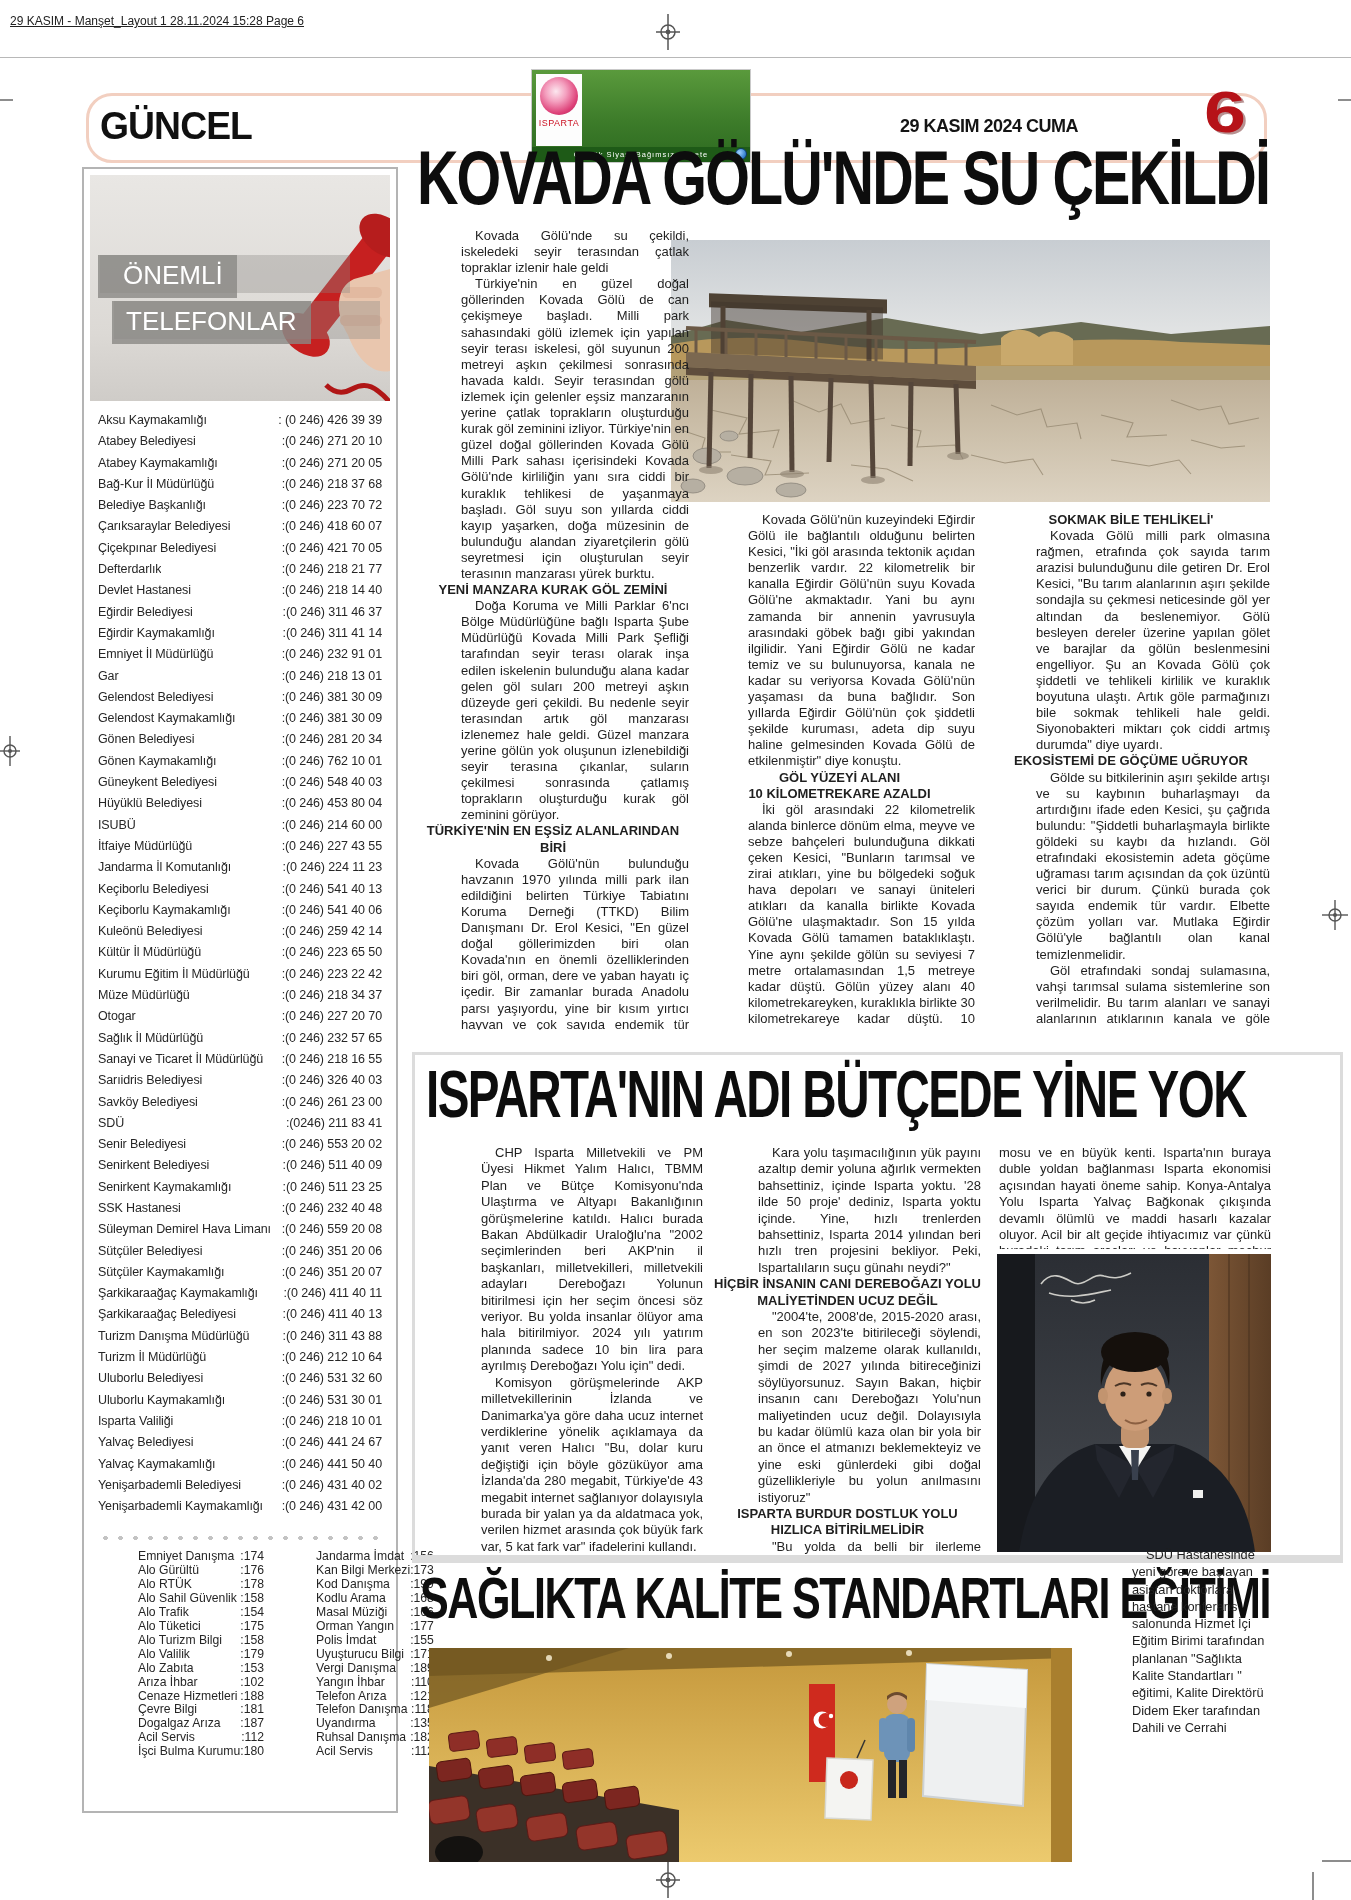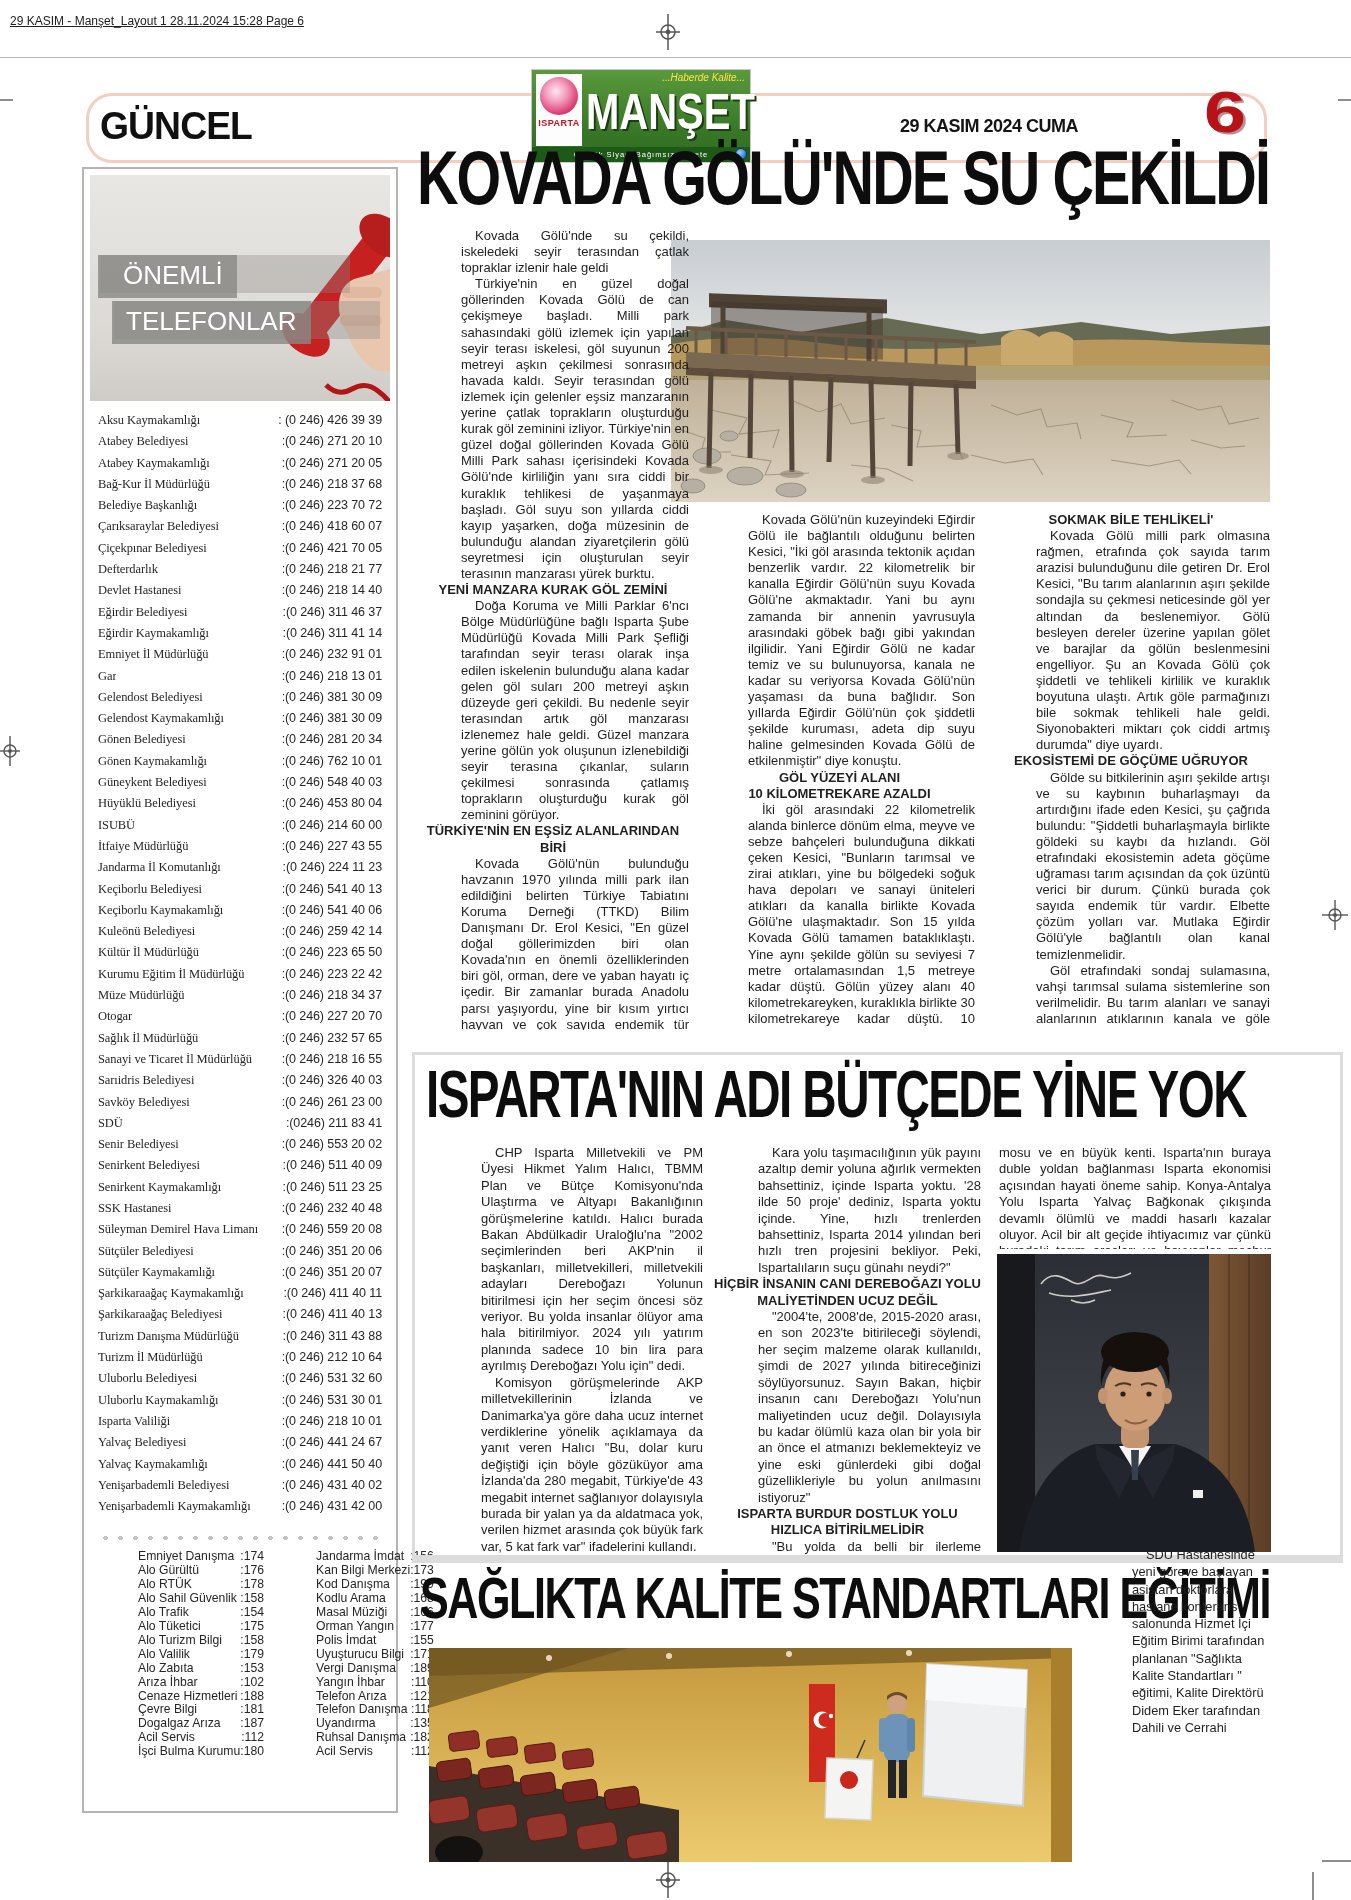--- a/index.html
+++ b/index.html
@@ -15,36 +15,36 @@
 
   
   .band { position:absolute; left:86px; top:93px; width:1181px; height:70px; border:3px solid #f2cfc0; border-radius:26px; background:#fff; }
   .guncel { position:absolute; left:100px; top:104px; font-size:40px; font-weight:bold; color:#101010; letter-spacing:-1px; white-space:nowrap; display:inline-block; }
   .issue-date { position:absolute; left:900px; top:116px; width:180px; text-align:left; font-size:18px; font-weight:bold; color:#141414; letter-spacing:-0.5px; }
   .pageno { position:absolute; left:1204px; top:84px; font-size:60px; font-weight:bold; color:#b61218; line-height:1; text-shadow:2px 2px 0 rgba(96,10,12,.45); display:inline-block; }
 
   .logo { position:absolute; left:532px; top:70px; width:218px; height:92px; background:linear-gradient(180deg,#5a9a3c 0%, #3d7c2a 55%, #2d6a20 100%); box-shadow:0 0 0 1px #c9c9c9; }
   .logo-flower-box { position:absolute; left:4px; top:4px; bottom:16px; width:46px; background:#fdfdfd; display:flex; flex-direction:column; align-items:center; justify-content:flex-start; padding-top:3px; }
   .logo-flower { width:38px; height:38px; border-radius:50%; background:radial-gradient(circle at 42% 38%, #fce7ef 0%, #f4a0bf 32%, #dd3f77 68%, #a41f4e 100%); }
-  .logo-city { font-size:9px; font-weight:bold; color:#cc1122; margin-top:3px; letter-spacing:0.5px; }
+  .logo-city { font-size:9px; font-weight:normal; color:#cc1122; margin-top:3px; letter-spacing:0.5px; }
   .logo-main { position:absolute; left:54px; right:5px; top:2px; bottom:16px; }
   .logo-tagline { font-size:10px; font-style:italic; color:#ffe34d; text-align:right; height:14px; }
   .logo-title { font-size:40px; font-weight:bold; color:#fff; line-height:1; letter-spacing:0; text-shadow:2px 2px 0 #1c3d12; transform:scaleY(1.25); transform-origin:top left; white-space:nowrap; }
   .logo-strip { position:absolute; left:0; right:0; bottom:0; height:15px; background:#1e5a17; color:#fff; font-size:7.5px; letter-spacing:1px; display:flex; align-items:center; justify-content:center; }
   .logo-globe { position:absolute; right:3px; bottom:2px; width:12px; height:12px; border-radius:50%; background:radial-gradient(circle at 35% 35%, #9fd0ff, #2f7ccb 70%, #174f8d); border:1px solid #0e3a68; }
 
   
   .sidebar { position:absolute; left:82px; top:167px; width:316px; height:1646px; border:2px solid #b4b4b4; background:#fff; padding:6px; }
   .sb-photo { position:relative; width:100%; height:226px; background:linear-gradient(180deg,#e9e7e4 0%, #dcd9d5 70%, #cfccc8 100%); overflow:hidden; }
   .sb-bar { position:absolute; background:rgba(138,136,132,.8); color:#fff; font-size:26px; padding:5px 14px 7px 14px; white-space:nowrap; }
   .sb-bar-tail { position:absolute; background:rgba(138,136,132,.35); height:38px; }
   .sb-photo svg { position:absolute; right:0; top:0; }
   .phone-list { margin-top:12px; padding:0 8px; }
   .ph-row { display:flex; justify-content:space-between; align-items:baseline; height:21.3px; font-size:12.5px; letter-spacing:-0.1px; color:#262626; white-space:nowrap; gap:4px; }
-  .ph-name { overflow:hidden;font-family:Liberation Serif, serif; }
+  .ph-name { overflow:hidden; }
   .ph-num { }
   .dots { height:12px; margin:9px 6px 5px 6px;
     background-image: radial-gradient(circle, #c3c3c3 2.1px, rgba(0,0,0,0) 2.5px);
     background-size: 15px 12px; background-position: 2px 3px; background-repeat: repeat-x; }
   .short-lists { display:flex; gap:12px; padding:4px 8px 0 8px; }
   .short-col { flex:1; }
   .sp-row { display:flex; justify-content:space-between; font-size:12.2px; line-height:13.9px; color:#262626; white-space:nowrap;margin-left:40px; }
 
   
   .headline { position:absolute; font-size:60px; font-weight:bold; color:#0d0d0d; letter-spacing:-2px; line-height:1; white-space:nowrap; display:inline-block; }
@@ -113,24 +113,20 @@
 
   <div class="band"></div>
   <div class="guncel" style="transform-origin: left top; transform: scale(0.9331, 0.9778);">GÜNCEL</div>
   <div class="issue-date">29 KASIM 2024 CUMA</div>
   <div class="pageno" style="transform-origin: left top; transform: scale(1.2584, 0.9667);">6</div>
 
   <div class="logo">
     <div class="logo-flower-box">
       <div class="logo-flower"></div>
       <div class="logo-city">ISPARTA</div>
-    </div>
-    <div class="logo-main">
-      <div class="logo-tagline">...Haberde Kalite...</div>
-      <div class="logo-title">MANŞET</div>
     </div>
     <div class="logo-strip">Günlük Siyasi Bağımsız Gazete</div>
     <div class="logo-globe"></div>
   </div>
 
   <div class="sidebar">
     <div class="sb-photo">
       <svg width="300" height="226" viewBox="0 0 300 226">
         <path d="M236,210 q12,12 26,4 q14,-8 26,2 q8,6 12,12" fill="none" stroke="#b01616" stroke-width="5"></path>
         <g transform="rotate(38 252 112)">

